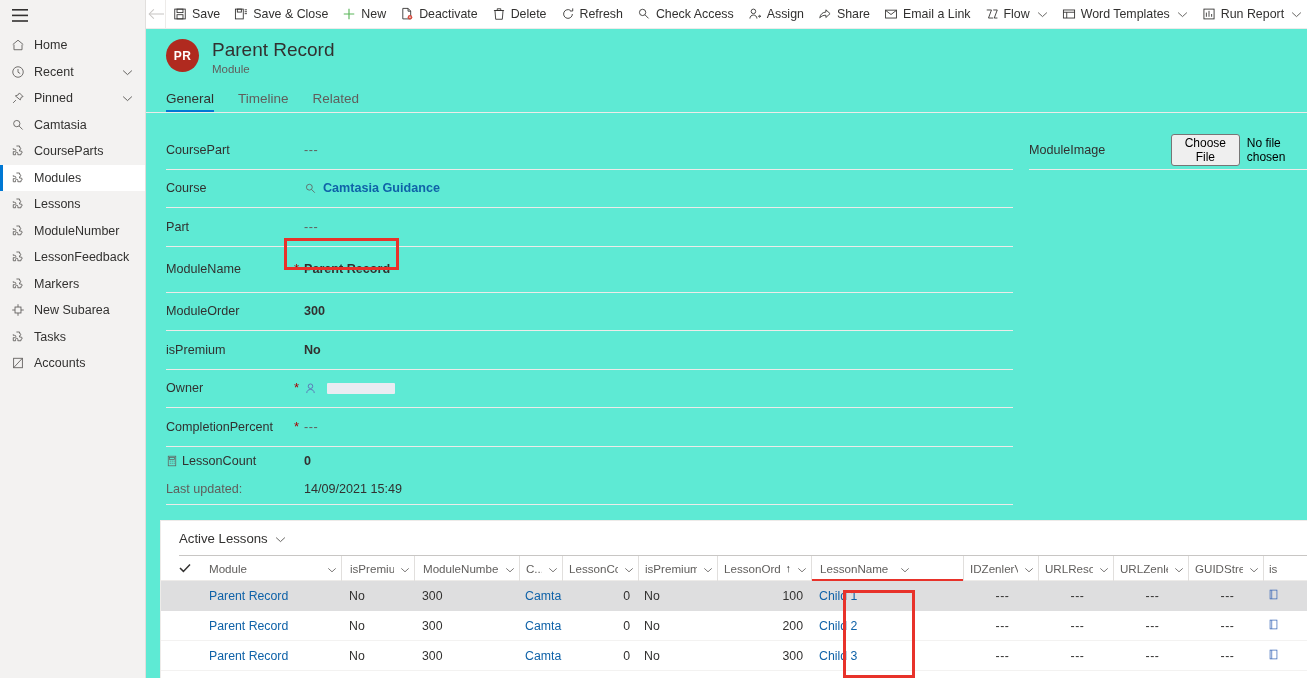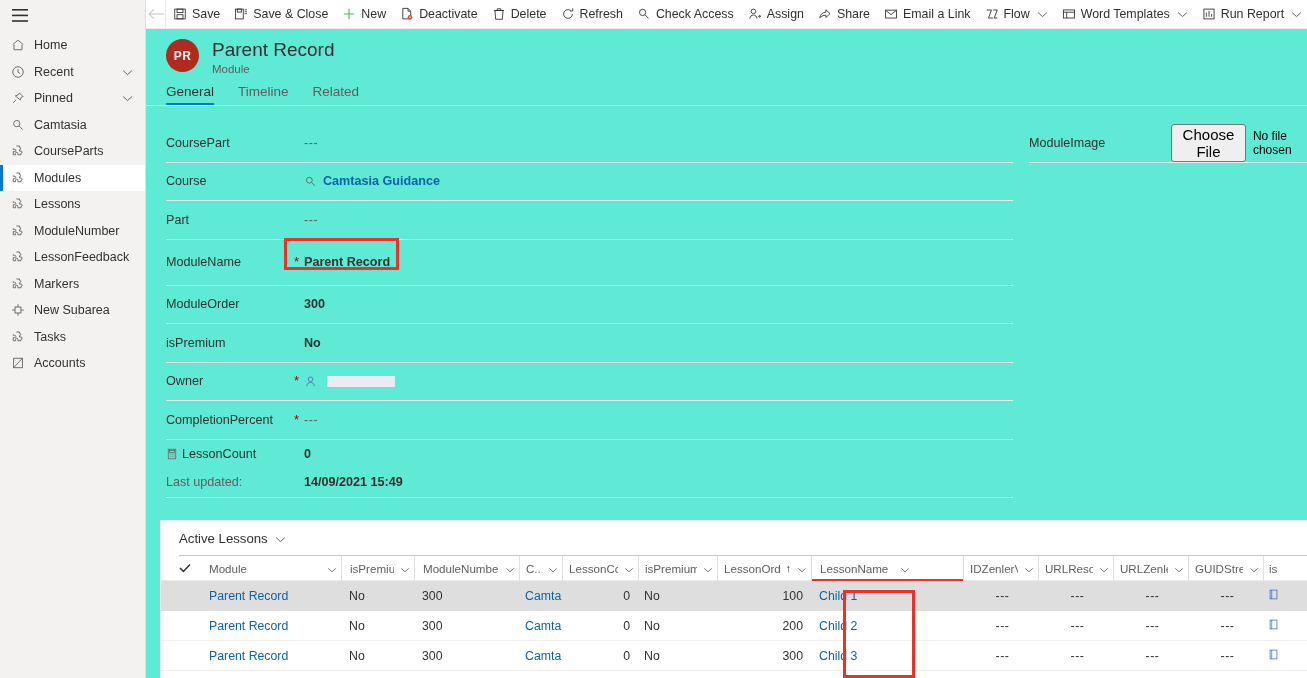--- a/index.html
+++ b/index.html
@@ -83,21 +83,21 @@
   .avatar {
     width: 33px; height: 33px; border-radius: 50%;
     background: #b02a1f; color: #fff;
     display: flex; align-items: center; justify-content: center;
     font-size: 12px; font-weight: 600; letter-spacing: .3px;
     flex: 0 0 33px;
   }
   .rec-titles { margin-left: 13px; padding-top: 0px; }
   .rec-title { font-size: 19px; color: #323130; line-height: 22px; }
   .rec-sub { font-size: 11.5px; color: #605e5c; margin-top: 2px; }
-  .tabs { display: flex; margin-top: 9px; margin-left: 0px; text-align: center; }
+  .tabs { display: flex; margin-top: 16px; margin-left: 0px; text-align: center; }
   .tab {
     font-size: 13.5px; color: #605e5c; padding: 0 0 6px 0; margin-right: 24px;
     position: relative; cursor: default;
   }
   .tab.active { color: #323130; }
   .tab.active::after {
     content: ""; position: absolute; left: 0; right: 0; bottom: 0;
     height: 2px; background: #0078d4;
   }
   .hdr-rule { height: 1px; background: #edebe9; margin-top: 0px; }
@@ -127,25 +127,25 @@
   .f-value.plain { font-weight: 400; }
   .f-dash { color: #605e5c; font-weight: 400; letter-spacing: .5px; }
   .f-link { color: #0f62a8; font-weight: 600; }
   .lookup-ico { margin-right: 6px; color: #605e5c; display: inline-flex; }
   .redacted {
     display: inline-block; width: 68px; height: 11px;
     background: #e9ecf2; margin-left: 4px; border-radius: 1px;
   }
   .f-row-nb { border-bottom: none; }
   .sub-label { width: 128px; flex: 0 0 128px; font-size: 12.6px; color: #605e5c; }
-  .sub-val { font-size: 12.6px; color: #323130; font-weight: 700; }
+  .sub-val { font-size: 12.6px; color: #323130; font-weight: 400; }
 
   .file-btn {
     font-family: "Liberation Sans", sans-serif;
-    font-size: 15px; padding: 1px 8px;
+    font-size: 12px; padding: 1px 8px;
     border: 1px solid #767676; background: #efefef;
     border-radius: 3px; color: #000;
   }
   .file-none { font-size: 12px; color: #000; margin-left: 7px; }
 
   
   .hl-box {
     position: absolute; border: 3px solid #e8322a; pointer-events: none; z-index: 40;
   }
 

